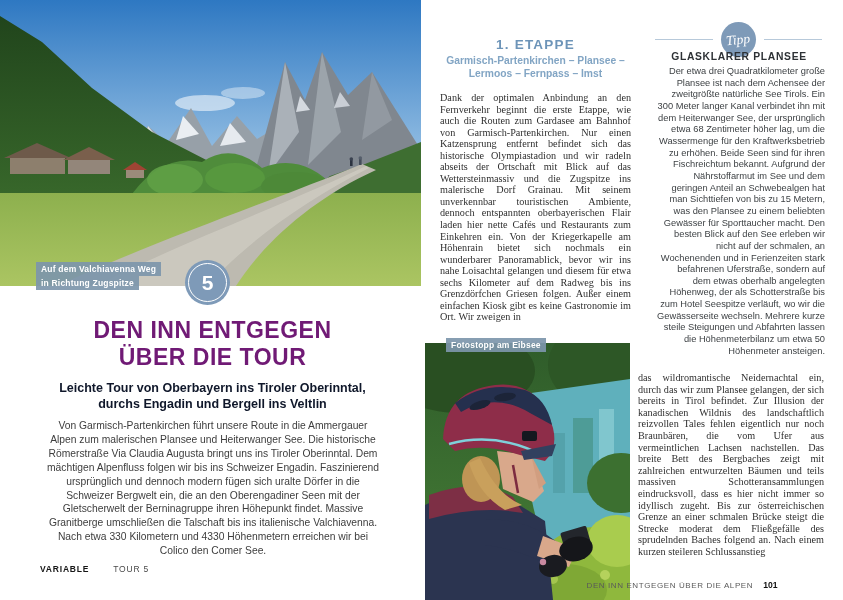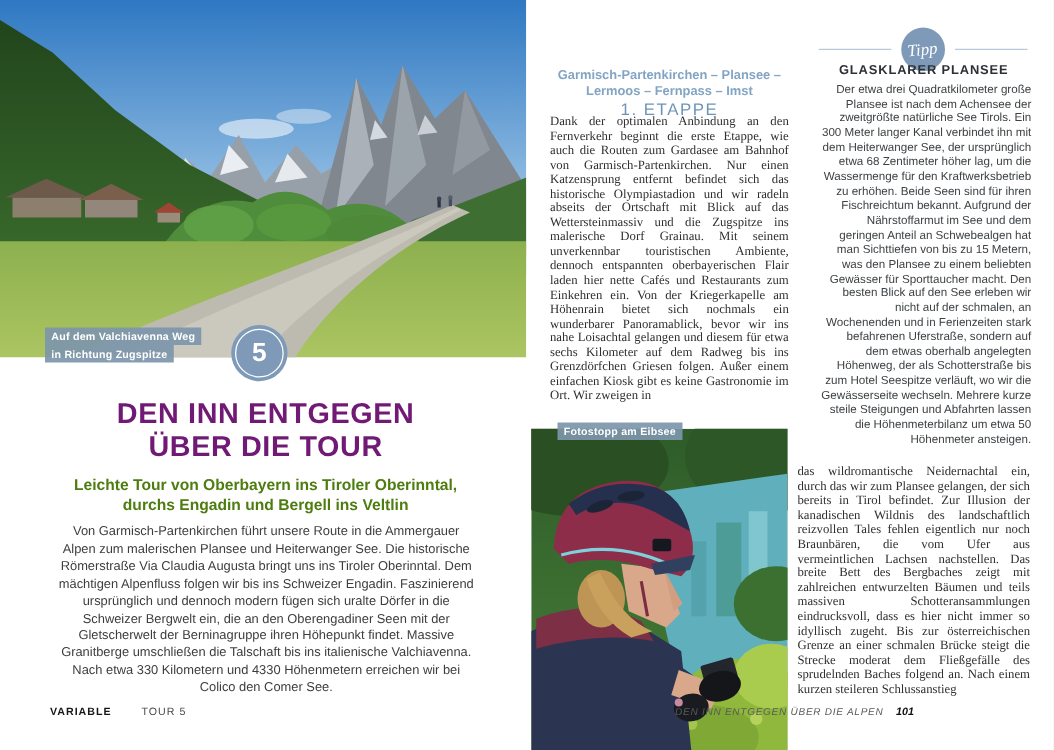--- a/index.html
+++ b/index.html
@@ -15,30 +15,30 @@
   .cap2{left:36px;top:276px;}
 
   .tour-circle{position:absolute;left:185px;top:260px;width:45px;height:45px;border-radius:50%;
     background:#7e9ab8;display:flex;align-items:center;justify-content:center;}
   .tour-circle::after{content:"";position:absolute;inset:3px;border:1.5px solid #fff;border-radius:50%;}
   .tour-circle span{color:#fff;font-size:21px;font-weight:bold;}
 
   .main-title{position:absolute;left:15px;top:317px;width:395px;text-align:center;
     color:#701a75;font-weight:bold;font-size:23px;line-height:27px;letter-spacing:.5px;}
   .sub-title{position:absolute;left:15px;top:380px;width:395px;text-align:center;
-    color:#4d7c0f;font-weight:bold;font-size:12.5px;line-height:16px;}
+    color:#0f172a;font-weight:bold;font-size:12.5px;line-height:16px;}
   .intro{position:absolute;left:47px;top:419px;width:332px;text-align:center;
     color:#3d3d3d;font-size:10.3px;line-height:13.9px;}
 
   .footer-left{position:absolute;left:40px;top:564px;font-size:8.5px;letter-spacing:.8px;color:#4a4a4a;}
   .footer-left .series{font-weight:bold;color:#161616;margin-right:24px;}
 
   
   .stage-title{position:absolute;left:440px;top:37px;width:191px;text-align:center;
-    color:#6d94b8;font-weight:normal;font-size:13.5px;letter-spacing:1.2px;margin-top:43px;}
+    color:#6d94b8;font-weight:bold;font-size:13.5px;letter-spacing:1.2px;}
   .stage-route{position:absolute;left:436px;top:54px;width:199px;text-align:center;
     color:#82a5c4;font-weight:bold;font-size:10.3px;line-height:13px;}
   .stage-body{position:absolute;left:440px;top:92px;width:191px;
     font-family:Liberation Serif, serif;font-size:10.2px;line-height:11.55px;
     color:#2f2f2f;text-align:justify;hyphens:auto;}
   .cyclist-photo{position:absolute;left:425px;top:343px;width:205px;height:257px;}
   .cyclist-photo svg{display:block;width:100%;height:100%;}
   .cap3{left:446px;top:338px;}
 
   
@@ -49,22 +49,22 @@
   .tip-rule{position:absolute;top:39px;height:1px;background:#b7c9da;width:58px;}
   .rule-l{left:655px;} .rule-r{left:764px;}
   .tip-heading{position:absolute;left:655px;top:51px;width:168px;text-align:center;
     color:#2d3135;font-weight:bold;font-size:10.3px;letter-spacing:.7px;}
   .tip-body{position:absolute;left:657px;top:66px;width:168px;
     font-size:9.3px;line-height:11.65px;color:#3e4245;text-align:right;}
   .right-body{position:absolute;left:638px;top:372px;width:186px;
     font-family:"Liberation Serif",serif;font-size:10.2px;line-height:11.6px;
     color:#2f2f2f;text-align:justify;hyphens:auto;}
 
-  .footer-right{position:absolute;left:540px;top:564px;width:284px;text-align:left;
-    font-size:8px;letter-spacing:.6px;color:#5a5a5a;font-style:italic;}
+  .footer-right{position:absolute;left:540px;top:580px;width:284px;text-align:center;
+    font-size:8px;letter-spacing:.6px;color:#5a5a5a;}
   .footer-right .pagenum{font-weight:bold;color:#101010;font-size:8.6px;margin-left:10px;letter-spacing:0;}
 </style>
 </head>
 <body>
 
 <div class="page">
 
   <div class="hero-photo">
     <svg viewBox="0 0 421 286" preserveAspectRatio="none">
       <defs>

